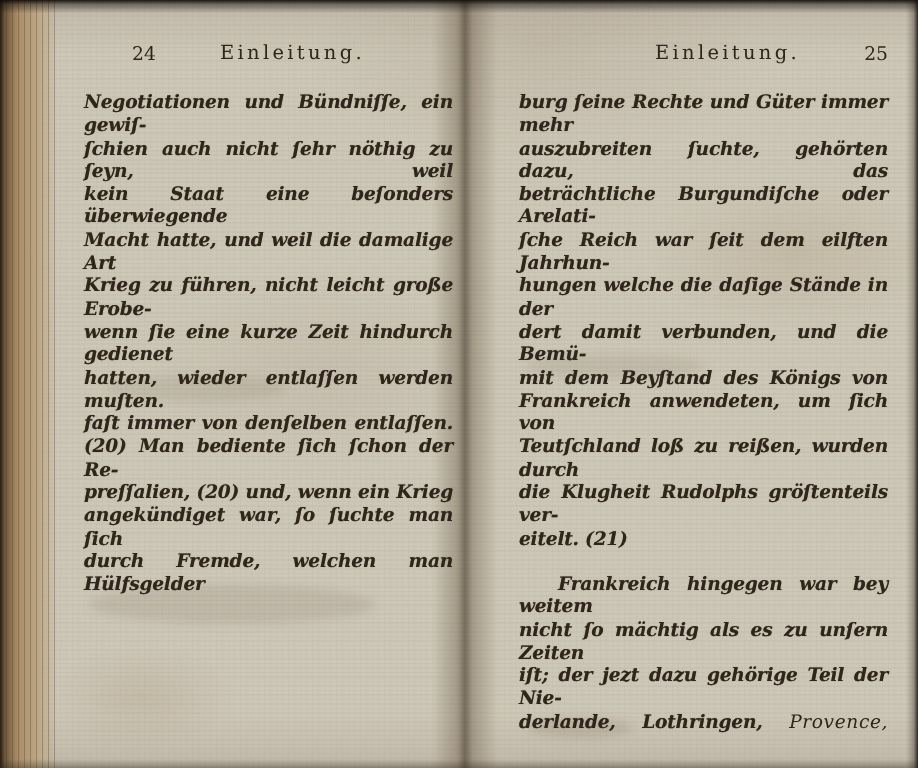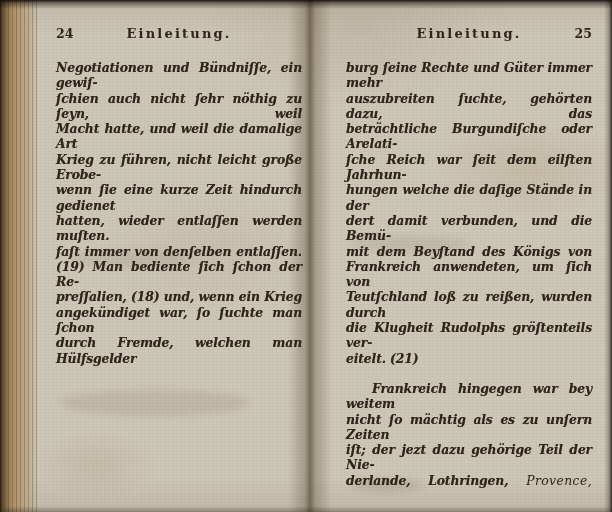--- a/index.html
+++ b/index.html
@@ -34,21 +34,21 @@
       rgba(105,90,66,.40) 40%, rgba(66,54,38,.62) 50%, rgba(105,90,66,.40) 60%, transparent 92%);}
   .stain{position:absolute;pointer-events:none;border-radius:50%;filter:blur(3px);}
   .s1{left:60px;top:390px;width:190px;height:26px;background:rgba(110,95,70,.14);}
   .s2{left:70px;top:250px;width:120px;height:18px;background:rgba(110,95,70,.12);}
   .s3{left:350px;top:236px;width:120px;height:16px;background:rgba(110,95,70,.12);}
   .s4{left:352px;top:478px;width:70px;height:14px;background:rgba(110,95,70,.16);}
 
   .page{position:absolute;top:26px;}
   .page-left{left:56px;width:246px;}
   .page-right{left:346px;width:246px;}
-  .header{display:flex;align-items:flex-start;font-weight:bold;font-size:13px;height:17px;margin-bottom:17px;}
+  .header{display:flex;align-items:flex-end;font-weight:normal;font-size:13px;height:17px;margin-bottom:17px;margin-left:32px;}
   .pn{width:36px;font-size:12.5px;}
   .pn-right{text-align:right;}
   .ht{flex:1;text-align:center;letter-spacing:2.2px;font-size:13px;}
 
   .para{margin-bottom:15px;}
   .line{font-size:12.4px;line-height:15.3px;font-weight:bold;
         text-align:justify;text-align-last:justify;letter-spacing:-.15px;
         text-shadow:0 0 .5px rgba(47,37,26,.55);font-style:italic;}
   .line.last{text-align-last:left;}
   .line.indent{text-indent:26px;}
@@ -71,28 +71,29 @@
   <div class="page page-left">
     <div class="header">
       <span class="pn">24</span>
       <span class="ht">Einleitung.</span>
       <span class="pn"></span>
     </div>
     <div>
         <div class="para">
           <div class="line">Negotiationen und Bündniſſe, ein gewiſ-</div>
           <div class="line">ſchien auch nicht ſehr nöthig zu ſeyn, weil</div>
+          <div class="line">kein Staat eine beſonders überwiegende</div>
           <div class="line">Macht hatte, und weil die damalige Art</div>
           <div class="line">Krieg zu führen, nicht leicht große Erobe-</div>
           <div class="line">wenn ſie eine kurze Zeit hindurch gedienet</div>
           <div class="line">hatten, wieder entlaſſen werden muſten.</div>
           <div class="line">faſt immer von denſelben entlaſſen.</div>
-          <div class="line">(19) Man bediente ſich ſchon der Re-</div>
-          <div class="line">preſſalien, (18) und, wenn ein Krieg</div>
-          <div class="line">angekündiget war, ſo ſuchte man ſchon</div>
+          <div class="line">(20) Man bediente ſich ſchon der Re-</div>
+          <div class="line">preſſalien, (20) und, wenn ein Krieg</div>
+          <div class="line">angekündiget war, ſo ſuchte man ſich</div>
           <div class="line">durch Fremde, welchen man Hülfsgelder</div>
         </div>
       </div>
 
   </div>
 
   <div class="page page-right">
     <div class="header">
       <span class="pn"></span>
       <span class="ht">Einleitung.</span>

